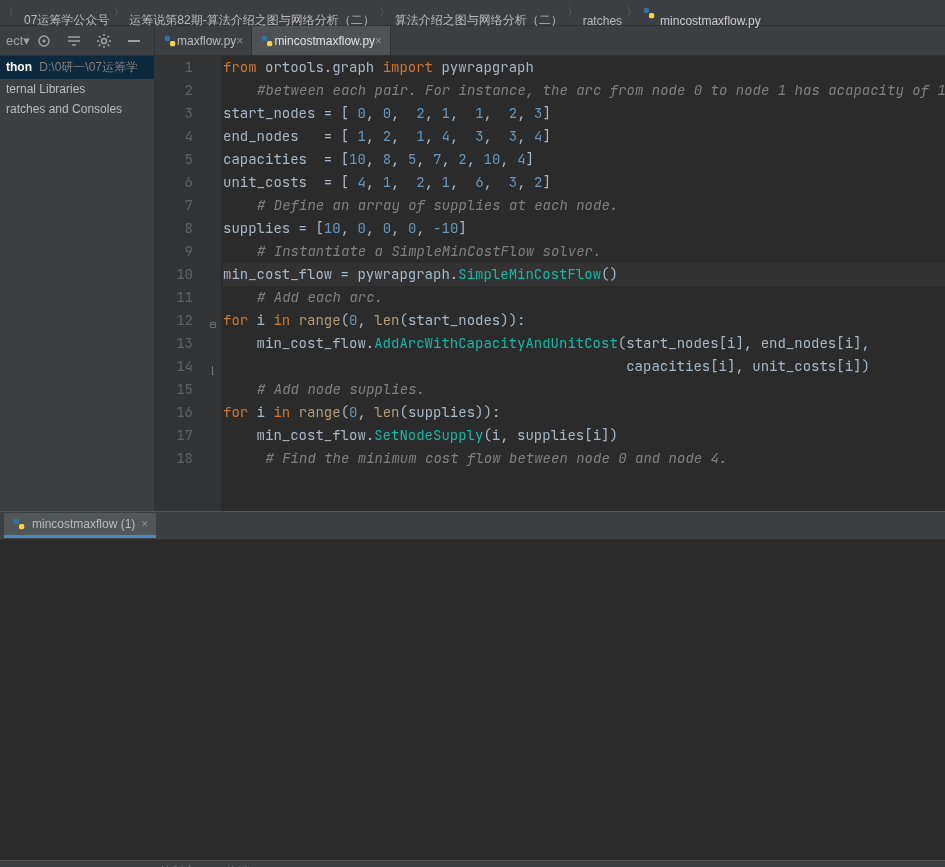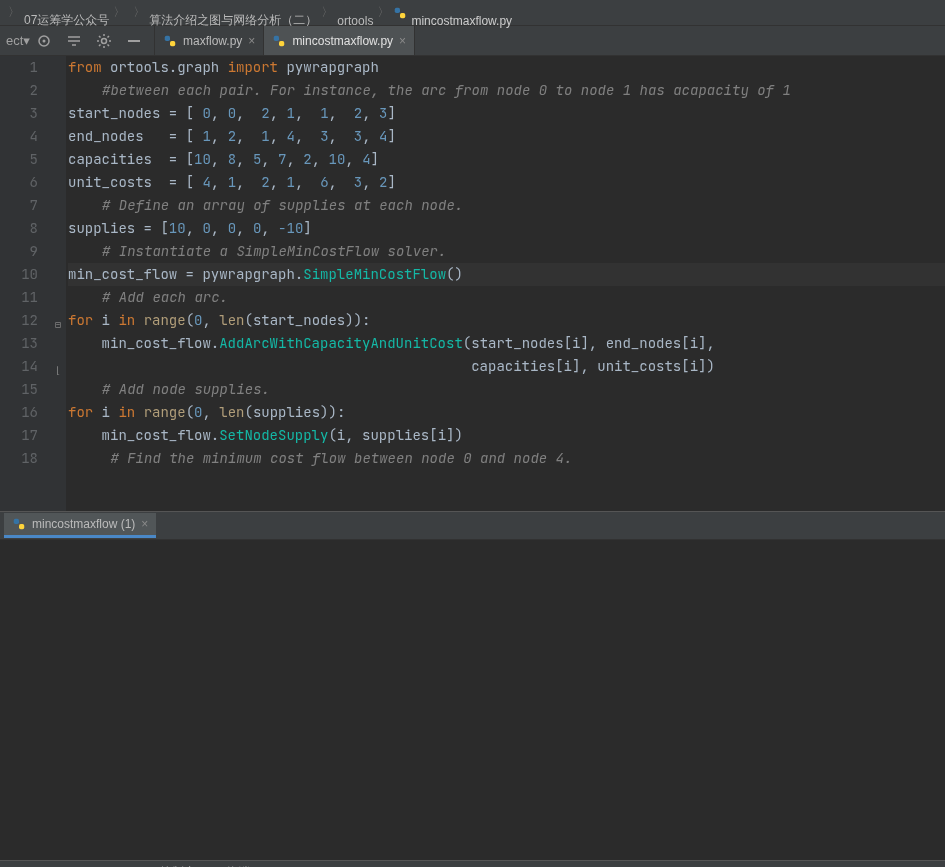--- a/index.html
+++ b/index.html
@@ -63,21 +63,20 @@
   cursor: pointer;
 }
 .editor-tabs {
   display: flex;
   align-items: stretch;
 }
 .editor-tab {
   display: flex;
   align-items: center;
   padding: 0 8px;
-  gap: 6px;
   font-size: 12px;
   color: #bbbbbb;
   border-right: 1px solid #323232;
   cursor: pointer;
 }
 .editor-tab.active {
   background: #4e5254;
   color: #e0e0e0;
 }
 .editor-tab .close {
@@ -213,24 +212,25 @@
 }
 .py-svg { width: 14px; height: 14px; }
 </style>
 </head>
 <body>
 
 <div class="breadcrumb">
   <span class="sep">〉</span>
   <span class="crumb">07运筹学公众号</span>
   <span class="sep">〉</span>
+  <span class="crumb">运筹说第82期-算法介绍之图与网络分析（二）</span>
   <span class="sep">〉</span>
   <span class="crumb">算法介绍之图与网络分析（二）</span>
   <span class="sep">〉</span>
-  <span class="crumb">ortools</span>
+  <span class="crumb">ratches</span>
   <span class="sep">〉</span>
   <span class="py-icon">
     <svg class="py-svg" viewBox="0 0 16 16">
         <rect x="2" y="2" width="6" height="6" rx="2" fill="#3573a5"></rect>
         <rect x="8" y="8" width="6" height="6" rx="2" fill="#ffd43b"></rect>
       </svg>
   </span>
   <span class="crumb last">mincostmaxflow.py</span>
 </div>
 
@@ -274,20 +274,28 @@
           <rect x="2" y="2" width="6" height="6" rx="2" fill="#3573a5"></rect>
           <rect x="8" y="8" width="6" height="6" rx="2" fill="#ffd43b"></rect>
         </svg>
       <span>mincostmaxflow.py</span>
       <span class="close">×</span>
     </div>
   </div>
 </div>
 
 <div class="main-area">
+  <div class="sidebar">
+    <div class="project-root">
+      <span>thon</span>
+      <span class="root-path">D:\0研一\07运筹学</span>
+    </div>
+    <div class="tree-item">ternal Libraries</div>
+    <div class="tree-item">ratches and Consoles</div>
+  </div>
 
   <div class="editor">
     <div class="gutter" id="gutter">
         <div class="ln">1</div>
         <div class="ln">2</div>
         <div class="ln">3</div>
         <div class="ln">4</div>
         <div class="ln">5</div>
         <div class="ln">6</div>
         <div class="ln">7</div>

